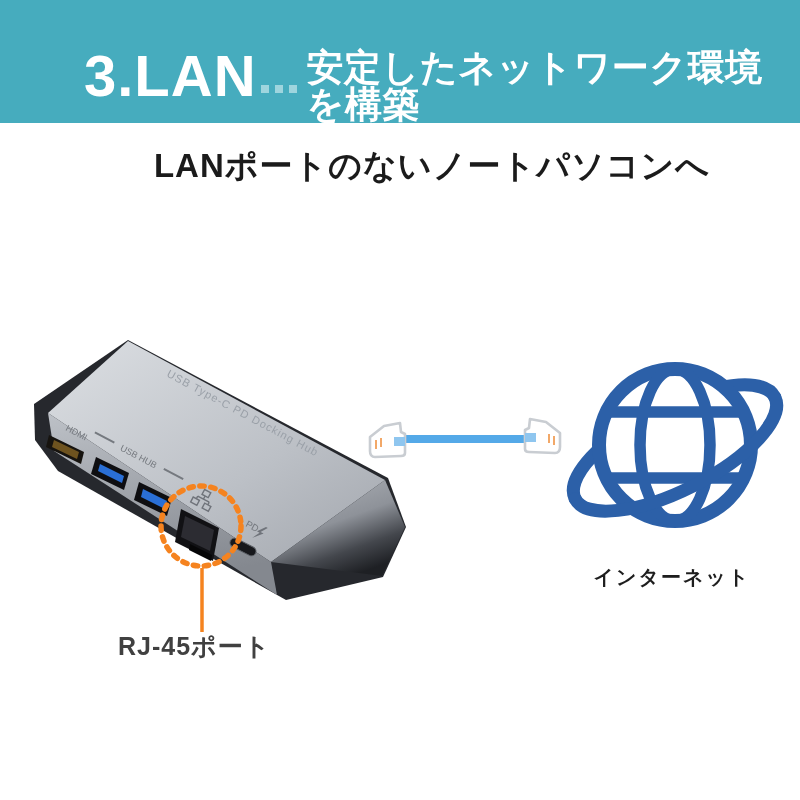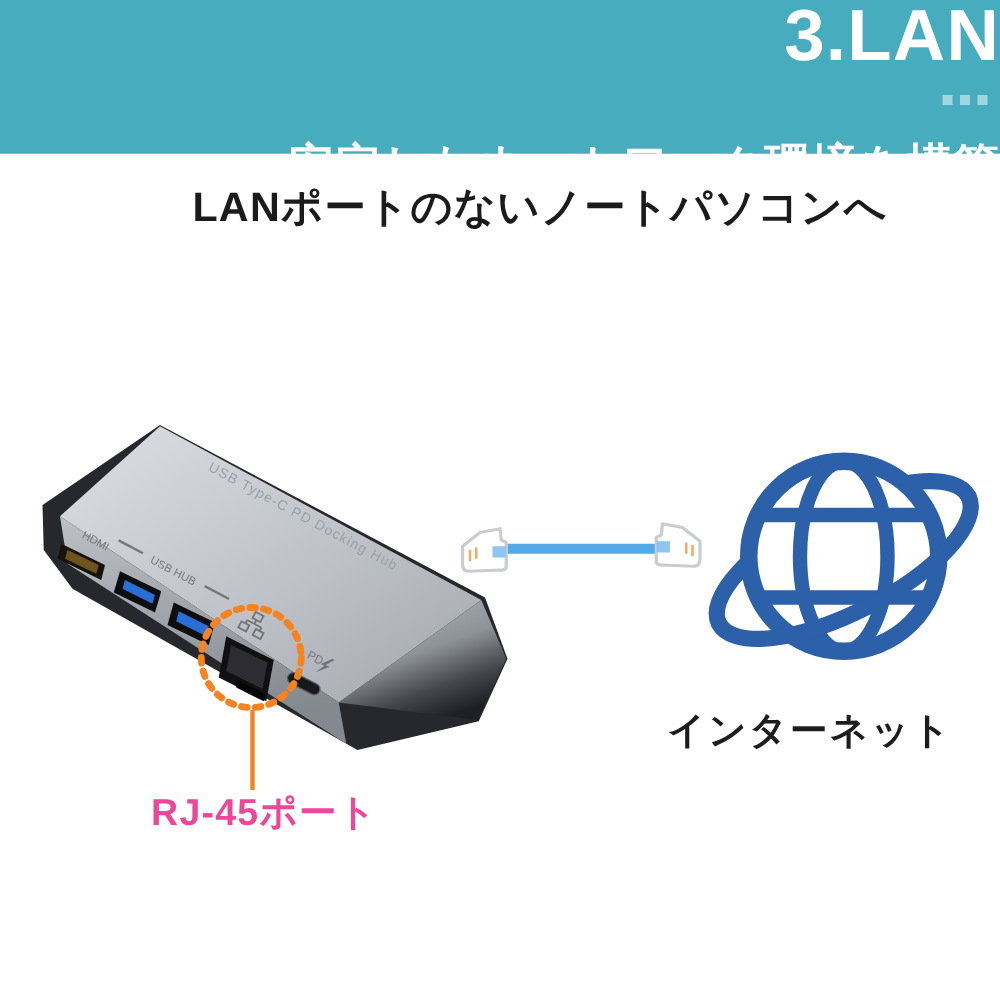--- a/index.html
+++ b/index.html
@@ -3,21 +3,21 @@
 <meta charset="utf-8">
 <style>
   html,body{margin:0;padding:0;background:#ffffff;}
   .stage{
     position:relative;width:800px;height:800px;overflow:hidden;background:#ffffff;
     font-family:"Liberation Sans","DejaVu Sans",sans-serif;
   }
   
   .header{
     position:absolute;left:0;top:0;width:800px;height:123px;
-    background:#46ACBE;display:flex;align-items:flex-end;flex-direction:column;
+    background:#46ACBE;display:flex;align-items:flex-end;
   }
   .header .badge{
     margin-left:84px;margin-bottom:18px;
     font-size:58px;font-weight:700;color:#ffffff;line-height:1;letter-spacing:1px;
   }
   .dots{display:flex;gap:6px;margin-left:4px;margin-right:10px;margin-bottom:30px;}
   .dots i{display:block;width:8px;height:8px;background:#9ed5de;}
   .header .jp-title{
     font-size:37px;font-weight:700;color:#ffffff;line-height:1;letter-spacing:0.5px;
   }
@@ -25,26 +25,26 @@
   .subtitle{
     position:absolute;left:0;top:146px;width:800px;text-align:center;
     font-size:33px;font-weight:700;color:#1b1b1b;line-height:40px;letter-spacing:1px;padding-left:32px;
   }
   
   .device-svg{position:absolute;left:20px;top:330px;width:400px;height:270px;}
   .annot-svg{position:absolute;left:138px;top:463px;width:130px;height:175px;}
   .cable-svg{position:absolute;left:350px;top:403px;width:230px;height:70px;}
   .globe-svg{position:absolute;left:556px;top:346px;width:240px;height:210px;}
   .rj45-label{
-    position:absolute;left:118px;top:630px;width:184px;text-align:right;
-    font-size:30px;font-weight:700;color:#ec4899;letter-spacing:1px;
+    position:absolute;left:118px;top:630px;width:184px;text-align:left;
+    font-size:25px;font-weight:700;color:#404040;letter-spacing:1px;
   }
   .internet-label{
-    position:absolute;left:528px;top:564px;width:240px;text-align:center;
-    font-size:30px;font-weight:600;color:#1d1d1d;letter-spacing:2px;
+    position:absolute;left:552px;top:564px;width:240px;text-align:center;
+    font-size:20px;font-weight:600;color:#1d1d1d;letter-spacing:2px;
   }
   .etched{fill:#75797f;font-family:"Liberation Sans","DejaVu Sans",sans-serif;}
   .topprint{fill:#9aa0a8;font-family:"Liberation Sans","DejaVu Sans",sans-serif;}
 </style>
 </head>
 <body>
 
 <div class="stage">
 
   <div class="header">

